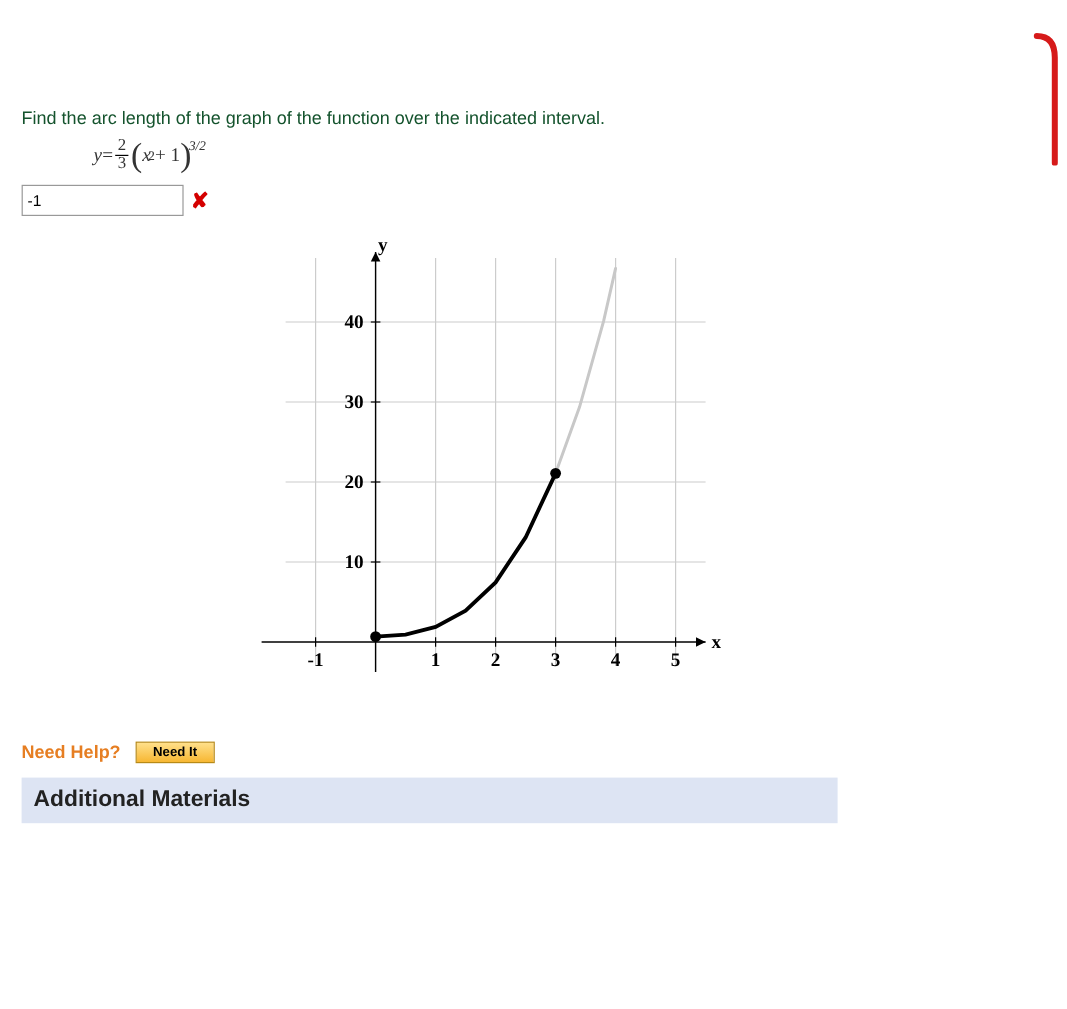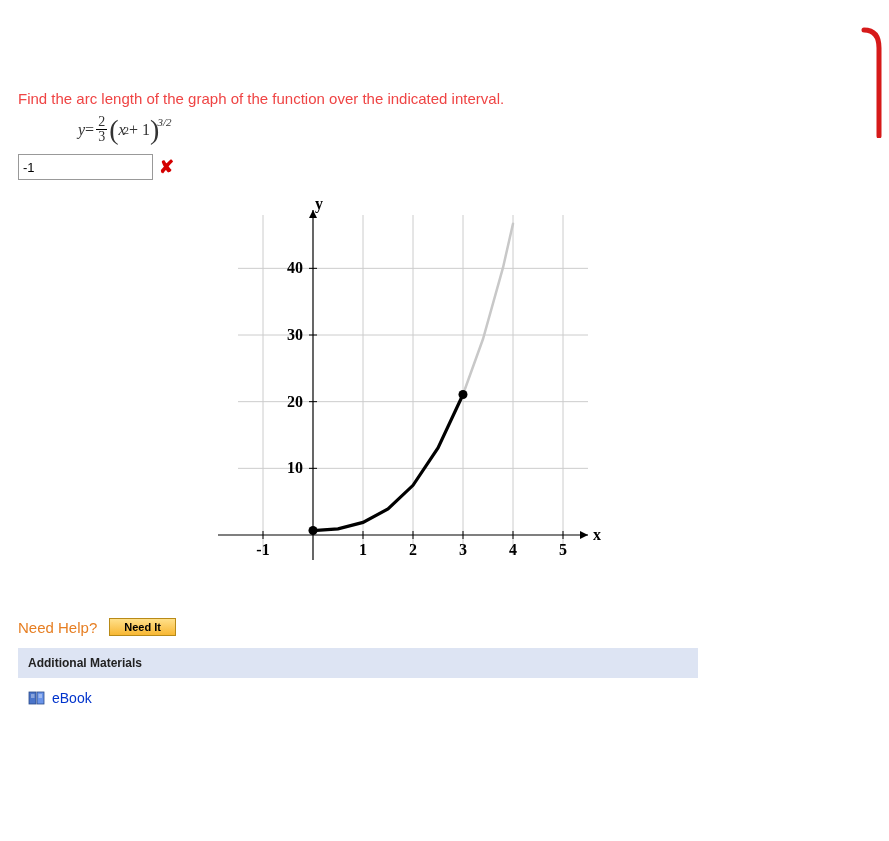--- a/index.html
+++ b/index.html
@@ -12,21 +12,21 @@
     width: 889px;
     height: 841px;
     position: relative;
     overflow: hidden;
   }
   .content {
     padding: 90px 0 0 18px;
     width: 700px;
   }
   .prompt {
-    color: #ef4444;
+    color: #14532d;
     font-size: 15px;
     margin-bottom: 8px;
   }
   .equation-row {
     margin: 8px 0 10px 0;
     padding-left: 60px;
     font-family: "Times New Roman", serif;
     font-size: 16px;
     display: flex;
     align-items: center;
@@ -92,38 +92,38 @@
   }
   .need-help-row {
     display: flex;
     align-items: center;
     gap: 12px;
     margin-top: 14px;
     margin-bottom: 12px;
   }
   .need-help-label {
     color: #e67e22;
-    font-weight: normal;
+    font-weight: bold;
     font-size: 15px;
   }
   .watchit-btn {
     background: linear-gradient(#ffe08a, #f7b733);
     border: 1px solid #b88a17;
     padding: 2px 14px;
     font-size: 11px;
     font-weight: bold;
     cursor: pointer;
     font-family: Arial, sans-serif;
   }
   .additional-bar {
     width: 660px;
     background: #dde4f3;
     padding: 8px 10px;
     font-weight: bold;
-    font-size: 12px;
+    font-size: 19px;
     color: #222;
   }
   .ebook-row {
     display: flex;
     align-items: center;
     gap: 6px;
     padding: 12px 10px;
     width: 660px;
   }
   .ebook-link {
@@ -217,25 +217,14 @@
       </svg>
   </div>
 
   <div class="need-help-row">
     <span class="need-help-label">Need Help?</span>
     <button class="watchit-btn">Need It</button>
   </div>
 
   <div class="additional-bar">Additional Materials</div>
 
-  <div class="ebook-row">
-    <svg width="18" height="14">
-      <rect x="1" y="1" width="7" height="12" fill="#4a74c9" stroke="#2a4a8a" stroke-width="0.8"></rect>
-      <rect x="9" y="1" width="7" height="12" fill="#6a94e9" stroke="#2a4a8a" stroke-width="0.8"></rect>
-      <line x1="3" y1="4" x2="6.5" y2="4" stroke="#fff" stroke-width="0.7"></line>
-      <line x1="3" y1="6" x2="6.5" y2="6" stroke="#fff" stroke-width="0.7"></line>
-      <line x1="10.5" y1="4" x2="14" y2="4" stroke="#fff" stroke-width="0.7"></line>
-      <line x1="10.5" y1="6" x2="14" y2="6" stroke="#fff" stroke-width="0.7"></line>
-    </svg>
-    <span class="ebook-link">eBook</span>
-  </div>
 
 </div>
 
 </body></html>

